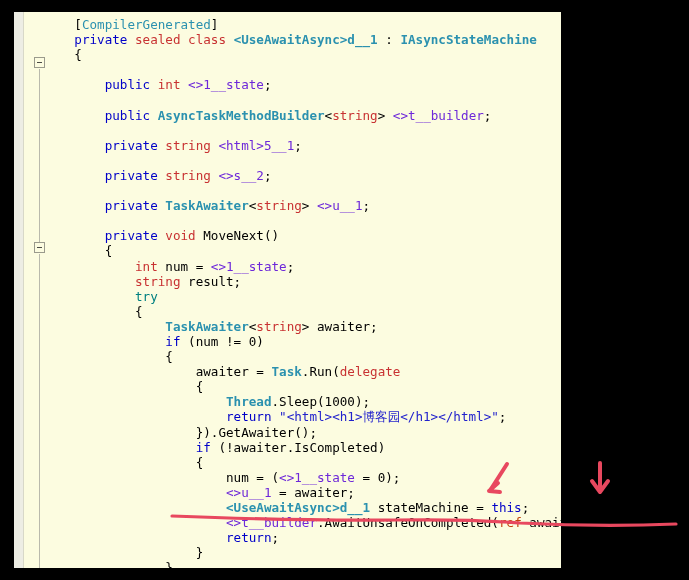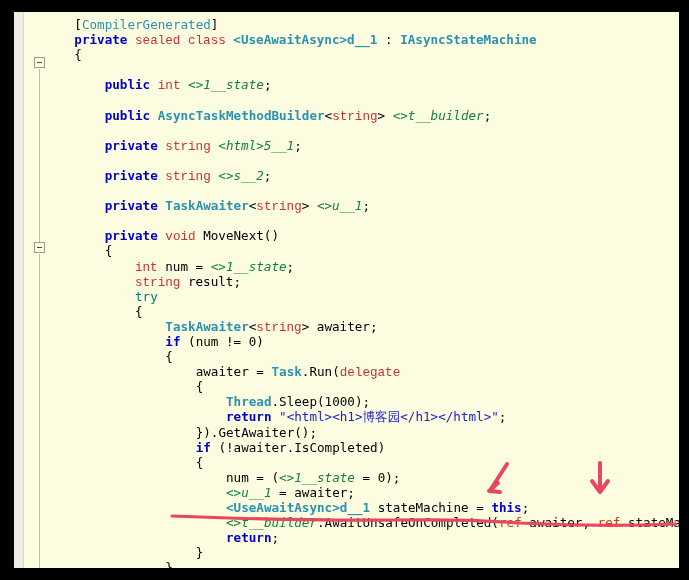--- a/index.html
+++ b/index.html
@@ -12,21 +12,21 @@
   #screenshot{
     position:relative;
     width:689px;height:580px;
     background:#000000;
     overflow:hidden;
   }
   
   #editor{
     position:absolute;
     left:14px;top:12px;
-    width:665px;height:556px;
+    width:547px;height:556px;
     background:#FCFCE0;
     overflow:hidden;
   }
   
   #indicator-margin{
     position:absolute;left:0;top:0;
     width:9px;height:100%;
     background:#EDEDE4;
     border-right:1px solid #D8D8C8;
   }
@@ -61,24 +61,24 @@
     position:absolute;
     left:30px;top:5px;
     right:0;
     font-family:"DejaVu Sans Mono","Liberation Mono",monospace;
     font-size:12.6px;
     line-height:15.1px;
     white-space:pre;
     color:#000000;
   }
   .ln{display:block;height:15.1px;}
-  .kw{color:#0000C8;font-weight:bold;}       
-  .kw2{color:#C83232;font-family:Liberation Mono, monospace;}                       
+  .kw{color:#0000C8;font-weight:normal;}       
+  .kw2{color:#C83232;}                       
   .attr{color:#2B91AF;}                       
-  .fld{color:#15803d;font-style:italic;}                        
+  .fld{color:#6d28d9;}                        
   .strcjk{color:#2222CC;}
   .mod{color:#c2410c;}                        
   .pl{color:#000000;}
   .teal{color:#2B91AF;font-weight:bold;}
   .grn{color:#008080;margin-top:12px;}
   
   #annotations{
     position:absolute;left:0;top:0;
     width:689px;height:580px;
     pointer-events:none;

